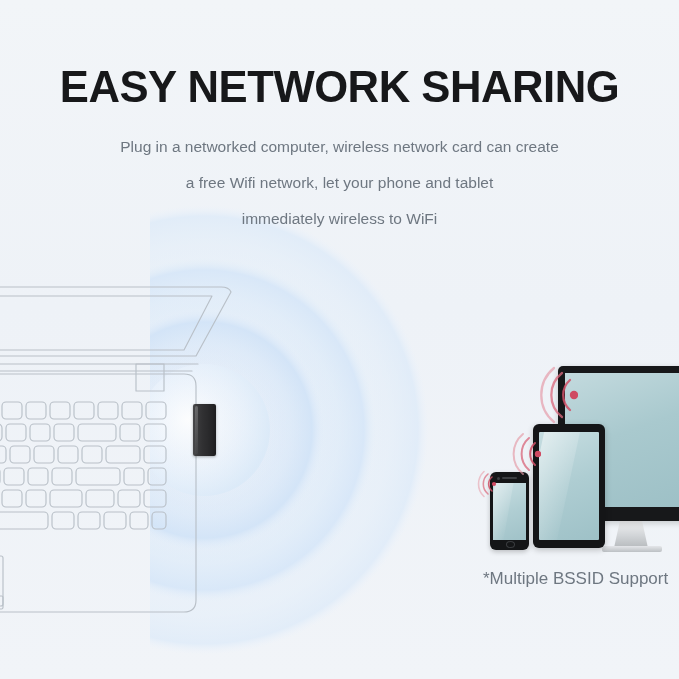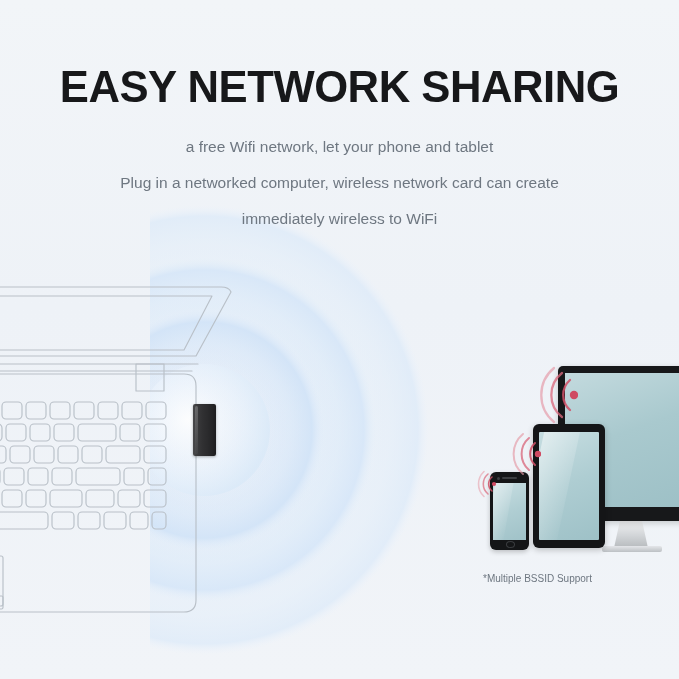--- a/index.html
+++ b/index.html
@@ -209,21 +209,21 @@
   }
 
   
   .wifi-ic { position: absolute; }
 
   
   .caption {
     position: absolute;
     left: 483px;
     top: 568px;
-    font-size: 10px;
+    font-size: 17px;
     line-height: 22px;
     color: #6e7781;
     white-space: nowrap;
     font-family: "Liberation Sans", sans-serif;
     text-align: right;
   }
 </style>
 </head>
 <body>
 
@@ -265,22 +265,22 @@
       <circle cx="204" cy="430" r="225" fill="url(#rg3)"></circle>
       <circle cx="204" cy="430" r="172" fill="url(#rg2)"></circle>
       <circle cx="204" cy="430" r="120" fill="url(#rg1)"></circle>
       <circle cx="204" cy="430" r="66" fill="url(#rgCore)"></circle>
     </g>
   </svg>
 
   <div class="headline">EASY NETWORK SHARING</div>
 
   <div class="subtitle">
+    <div>Plug in a networked computer, wireless network card can create</div>
     <div>a free Wifi network, let your phone and tablet</div>
-    <div>Plug in a networked computer, wireless network card can create</div>
     <div>immediately wireless to WiFi</div>
   </div>
 
   <svg class="laptop" viewBox="0 0 330 345" xmlns="http://www.w3.org/2000/svg">
     <g fill="none" stroke="#b9c0c8" stroke-width="1.15" stroke-linejoin="round" stroke-linecap="round">
 
       <path d="M -40 9 L 281 9 Q 289 9 291 14 L 256 78 L -40 78 Z"></path>
       <path d="M -40 18 L 272 18 L 244 72 L -40 72 Z"></path>
 
       <path d="M -40 86 L 258 86"></path>

